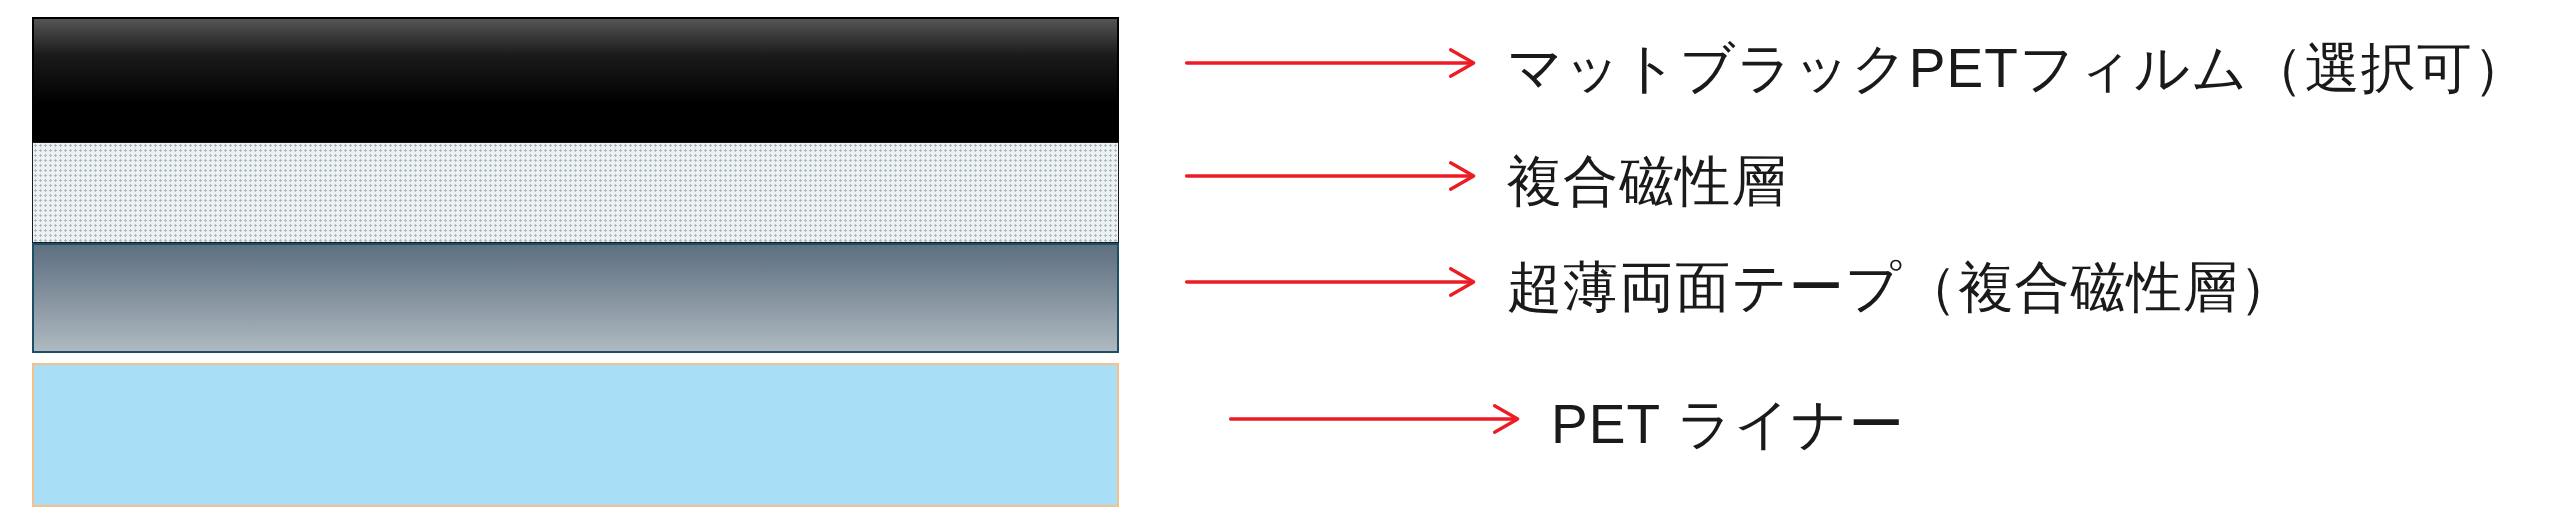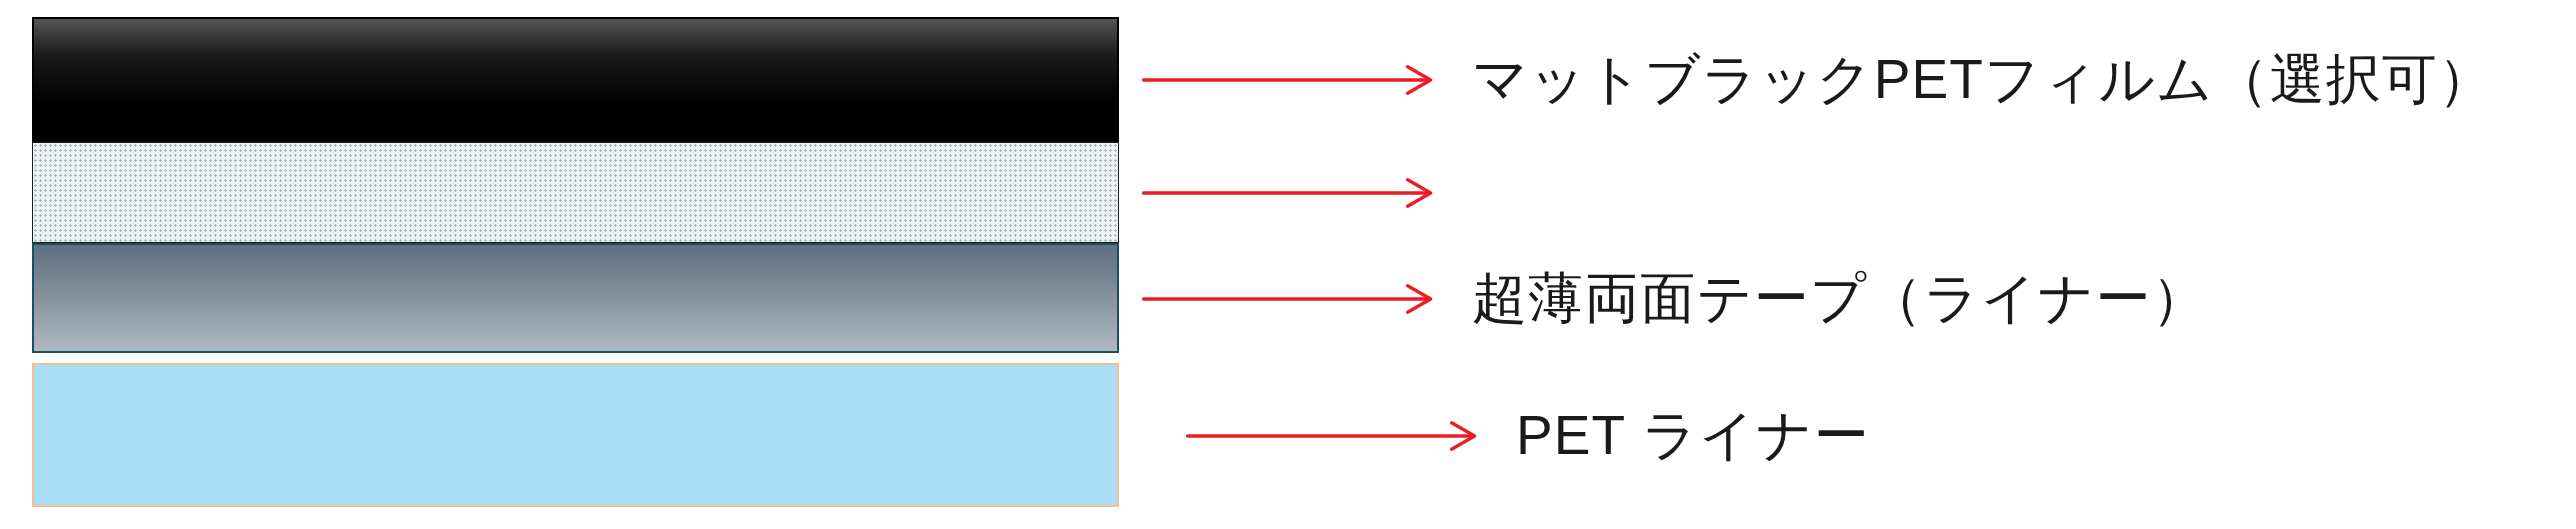--- a/index.html
+++ b/index.html
@@ -55,25 +55,24 @@
   
   .layer-4 {
     top: 363px;
     height: 144px;
     border: 2.2px solid #f5c08c;
     background: #a9def7;
   }
 
   .callout {
     position: absolute;
-    left: 1142px;
+    left: 1185px;
     height: 77px;
     display: flex;
-    align-items: center;
-    gap: 32px;
+    gap: 24px;
     white-space: nowrap;
   }
   .callout-1 { top: 41px; }
   .callout-2 { top: 154px; }
   .callout-3 { top: 260px; }
   .callout-4 { top: 397px; margin-left: 44px; }
 
   .arrow-svg {
     width: 298px;
     height: 44px;
@@ -112,28 +111,29 @@
       <polyline class="stroke" points="482,16 524,40 482,64"></polyline>
     </svg>
     <span class="layer-label">マットブラックPETフィルム（選択可）</span>
   </div>
 
   <div class="callout callout-2">
     <svg class="arrow-svg" viewBox="0 0 540 80" aria-hidden="true">
       <line class="stroke" x1="2" y1="40" x2="518" y2="40"></line>
       <polyline class="stroke" points="482,16 524,40 482,64"></polyline>
     </svg>
+    <span class="layer-label">複合磁性層</span>
   </div>
 
   <div class="callout callout-3">
     <svg class="arrow-svg" viewBox="0 0 540 80" aria-hidden="true">
       <line class="stroke" x1="2" y1="40" x2="518" y2="40"></line>
       <polyline class="stroke" points="482,16 524,40 482,64"></polyline>
     </svg>
-    <span class="layer-label">超薄両面テープ（ライナー）</span>
+    <span class="layer-label">超薄両面テープ（複合磁性層）</span>
   </div>
 
   <div class="callout callout-4">
     <svg class="arrow-svg" viewBox="0 0 540 80" aria-hidden="true">
       <line class="stroke" x1="2" y1="40" x2="518" y2="40"></line>
       <polyline class="stroke" points="482,16 524,40 482,64"></polyline>
     </svg>
     <span class="layer-label">PET ライナー</span>
   </div>
 

